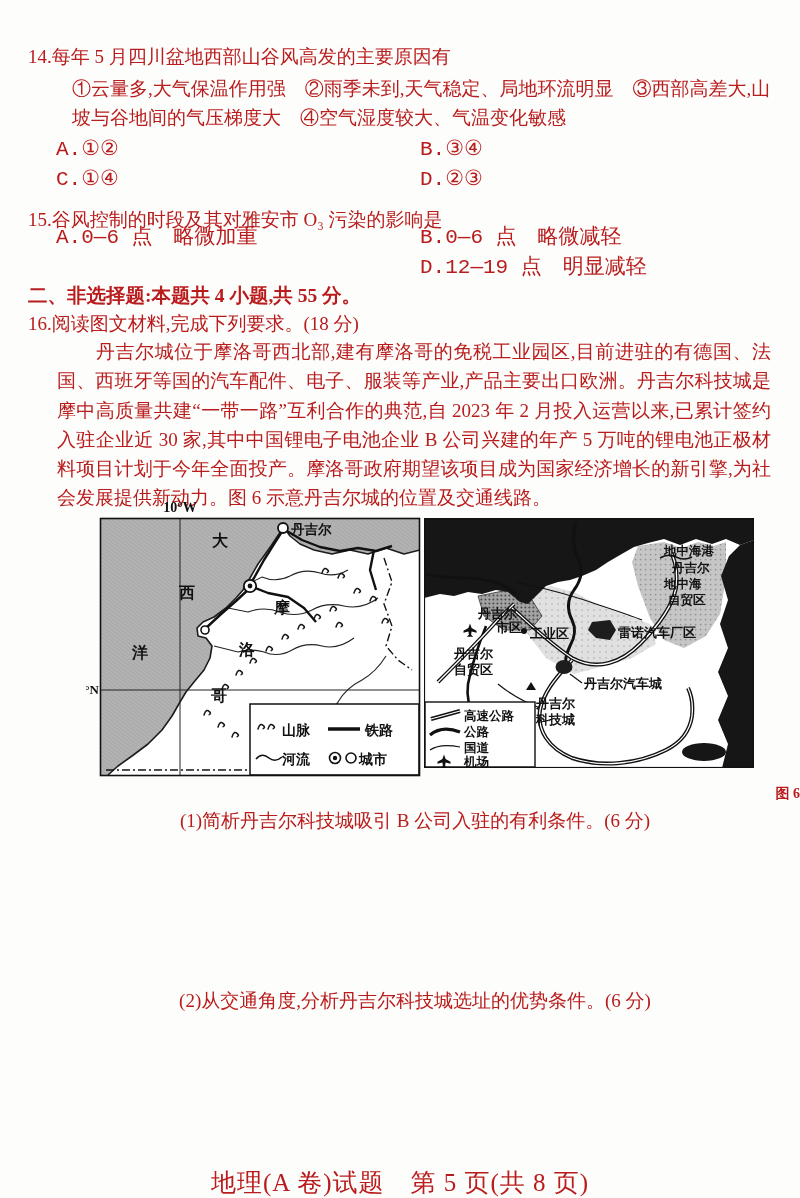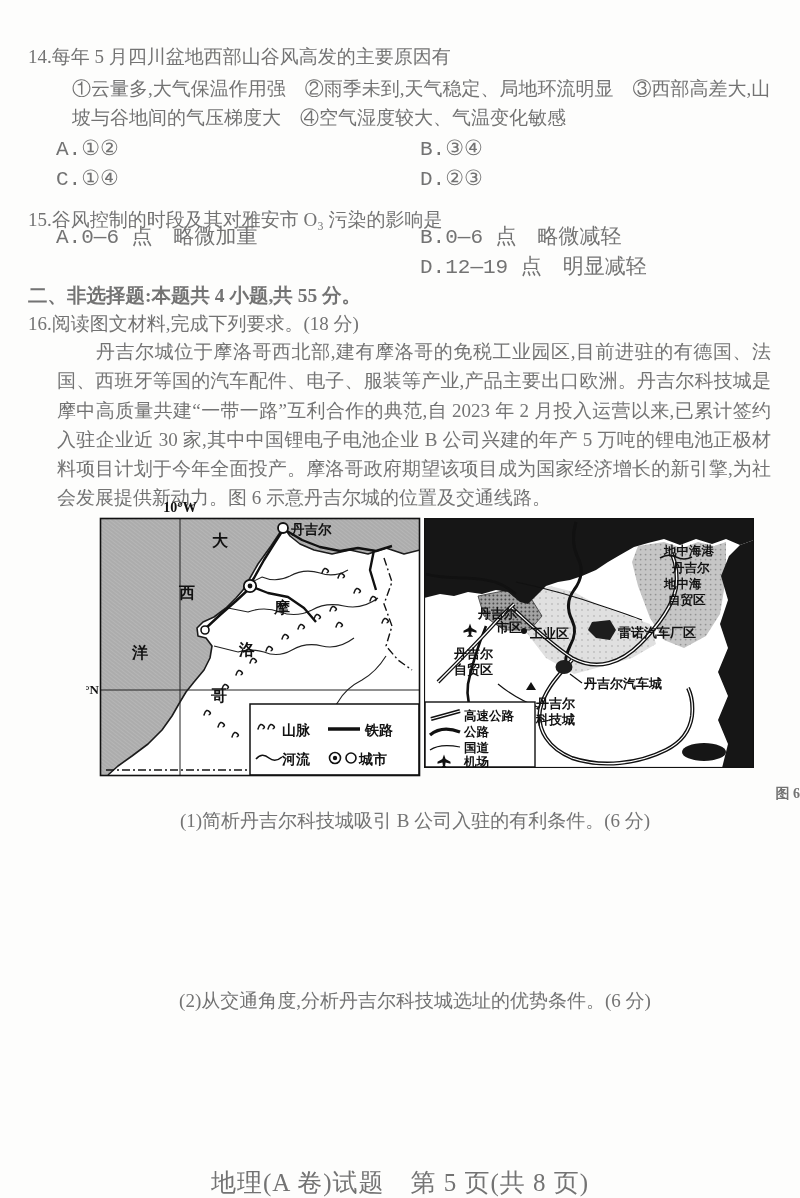--- a/index.html
+++ b/index.html
@@ -1,18 +1,18 @@
 <!DOCTYPE html>
 <html><head>
 <meta charset="utf-8">
 <style>
   html,body{margin:0;padding:0;background:#e8e8e8;}
   .page{
     position:relative;width:800px;height:1198px;margin:0 auto;
-    background:#fdfdfc;color:#737373;overflow:hidden;
+    background:#fdfdfc;color:#b91c1c;overflow:hidden;
     font-family:"Liberation Serif", serif;
     font-size:19px;line-height:29px;
   }
   .abs{position:absolute;}
   .stem{left:28px;width:748px;}
   .opt{font-size:21px;white-space:nowrap;font-family:Liberation Mono, monospace;}
   .colA{left:56px;}
   .colB{left:420px;}
   .statements{left:56px;width:716px;margin-left:16px;}
   .sec-header{left:28px;width:748px;font-weight:700;font-size:19.5px;}

